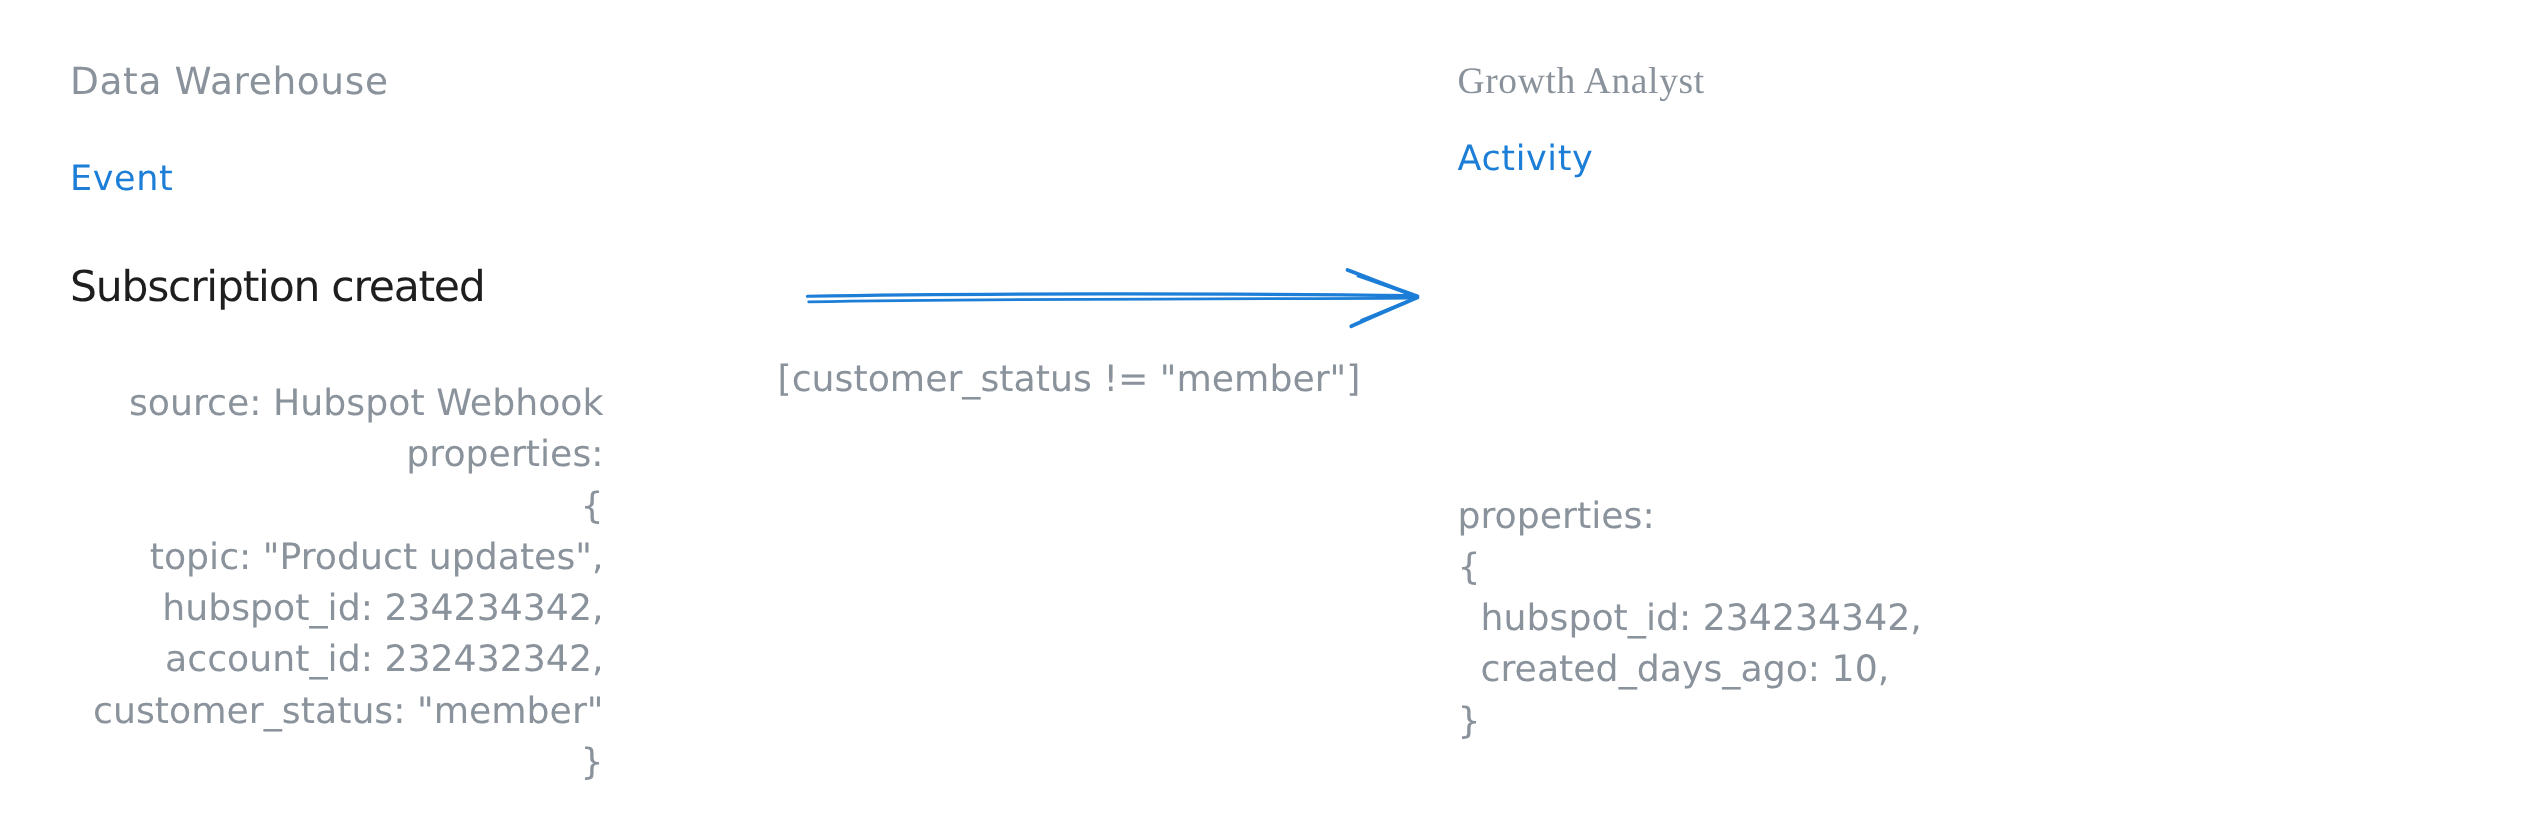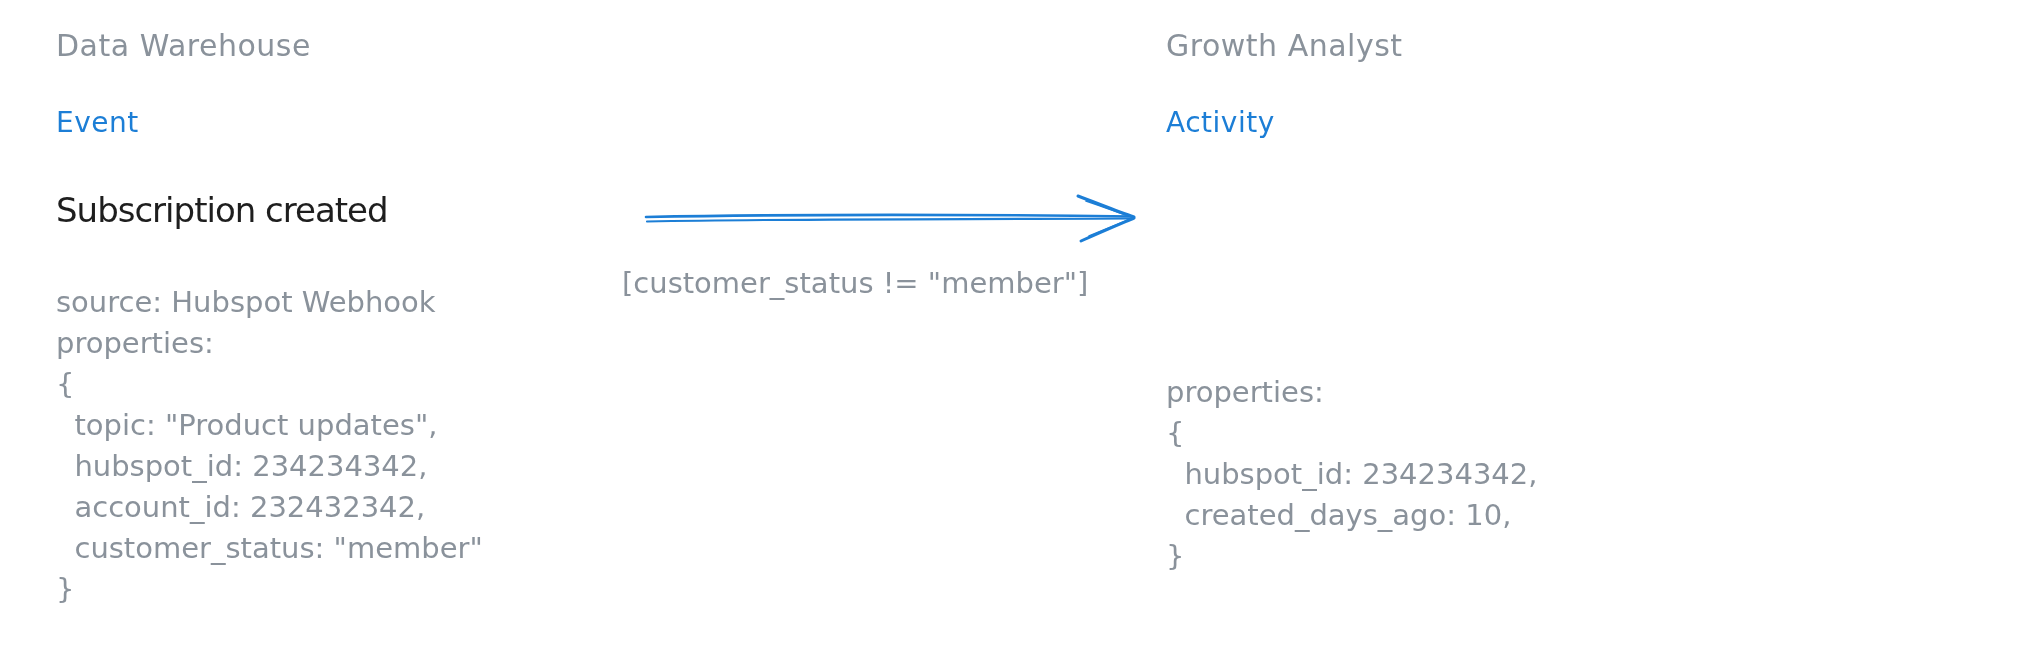--- a/index.html
+++ b/index.html
@@ -13,21 +13,21 @@
     background: var(--background);
     font-family: "DejaVu Sans", sans-serif;
   }
   .stage {
     position: relative;
     width: 2020px;
     height: 672px;
     background: var(--background);
     overflow: hidden;
   }
-  .abs { position: absolute; }
+  .abs { position: absolute; margin-top: 20px; }
 
   .role-label {
     font-size: 30px;
     color: var(--gray);
     letter-spacing: 0.5px;
     white-space: nowrap;
   }
   .kind-label {
     font-size: 28px;
     font-weight: 400;
@@ -53,27 +53,27 @@
   .condition-label {
     font-size: 29px;
     color: var(--gray);
     white-space: nowrap;
   }
 
   
   .left-role      { left: 56px;   top: 28px;  }
   .left-kind      { left: 56px;   top: 106px; }
   .left-title     { left: 56px;   top: 172px; width: 560px; }
-  .left-code      { left: 56px;   top: 282px; }
+  .left-code      { left: 56px;   top: 282px; text-align: right; }
 
   .arrow-wrap     { left: 640px;  top: 188px; width: 504px; height: 62px; }
   .condition      { left: 622px;  top: 266px; }
 
-  .right-role     { left: 1166px; top: 28px;  }
-  .right-kind     { left: 1166px; top: 106px; }
+  .right-role     { left: 1166px; top: 28px; font-family: Liberation Serif, serif;  }
+  .right-kind     { left: 1166px; top: 90px; }
   .right-title    { left: 1160px; top: 172px; width: 850px; }
   .right-code     { left: 1166px; top: 372px; }
 </style>
 </head>
 <body>
 
 <div class="stage">
 
   <div class="abs role-label left-role">Data Warehouse</div>
   <div class="abs kind-label left-kind">Event</div>

